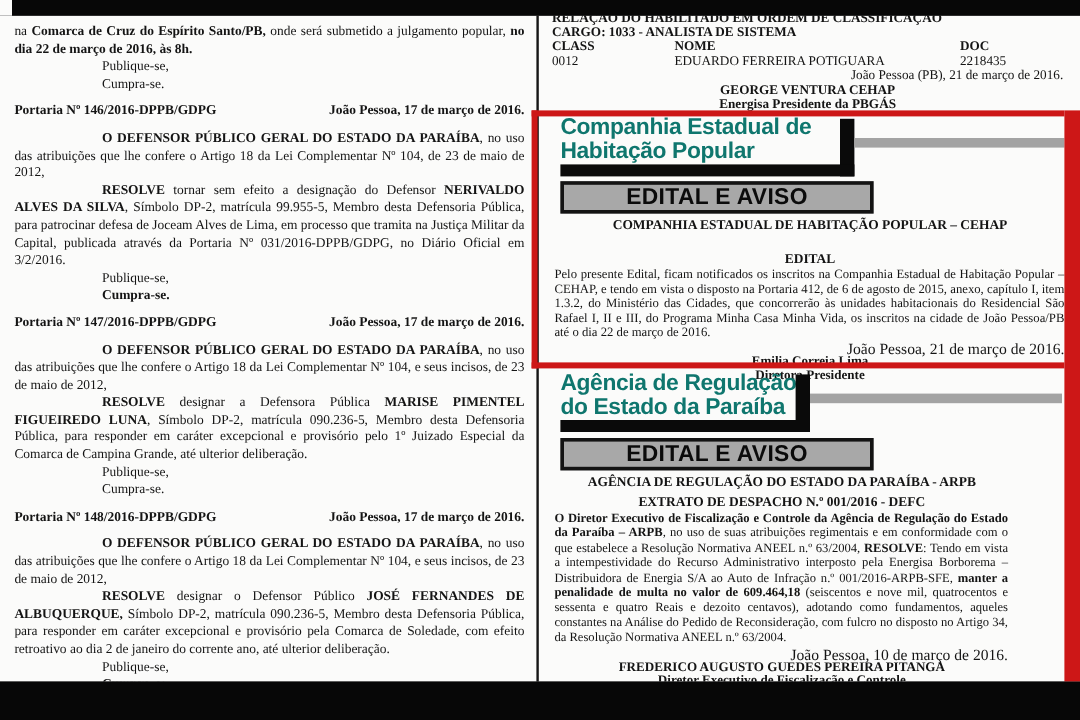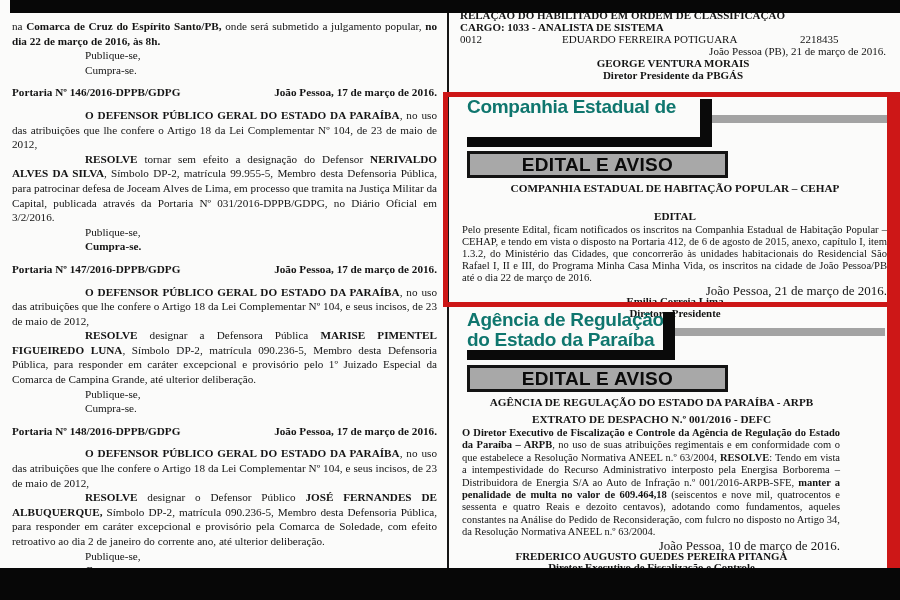--- a/index.html
+++ b/index.html
@@ -101,33 +101,38 @@
   <p class="pl">Publique-se,</p>
   <p class="pl b">Cumpra-se.</p>
 
 </div>
 
 <div class="right-col">
 
   <div class="pbgas">
     <div class="relacao">RELAÇÃO DO HABILITADO EM ORDEM DE CLASSIFICAÇÃO</div>
     <div class="cargo">CARGO: 1033 - ANALISTA DE SISTEMA</div>
+    <div class="tbl-row tbl-head">
+      <span>CLASS</span>
+      <span>NOME</span>
+      <span>DOC</span>
+    </div>
     <div class="tbl-row">
       <span>0012</span>
       <span>EDUARDO FERREIRA POTIGUARA</span>
       <span>2218435</span>
     </div>
     <div class="date-right">João Pessoa (PB), 21 de março de 2016.</div>
-    <div class="center-b">GEORGE VENTURA MORAIS</div>
-    <div class="center-b">Diretor Presidente da PBGÁS</div>
+    <div class="center-b">GEORGE VENTURA CEHAP</div>
+    <div class="center-b">Energisa Presidente da PBGÁS</div>
   </div>
 
   <div class="cehap-section">
     <div class="sec-header hdr-cehap">
-      <div class="sec-title"><span>Companhia Estadual de</span><br></div>
+      <div class="sec-title"><span>Companhia Estadual de</span><br><span>Habitação Popular</span></div>
       <div class="sec-vbar"></div>
       <div class="sec-graybar"></div>
       <div class="sec-blackbar"></div>
     </div>
     <div class="banner">EDITAL E AVISO</div>
     <div class="subhead">COMPANHIA ESTADUAL DE HABITAÇÃO POPULAR – CEHAP</div>
     <div class="doc-title">EDITAL</div>
     <div class="body-just">Pelo presente Edital, ficam notificados os inscritos na Companhia Estadual de Habitação Popular – CEHAP, e tendo em vista o disposto na Portaria 412, de 6 de agosto de 2015, anexo, capítulo I, item 1.3.2, do Ministério das Cidades, que concorrerão às unidades habitacionais do Residencial São Rafael I, II e III, do Programa Minha Casa Minha Vida, os inscritos na cidade de João Pessoa/PB até o dia 22 de março de 2016.</div>
     <div class="dl">João Pessoa, 21 de março de 2016.</div>
     <div class="sgn">Emilia Correia Lima</div>

